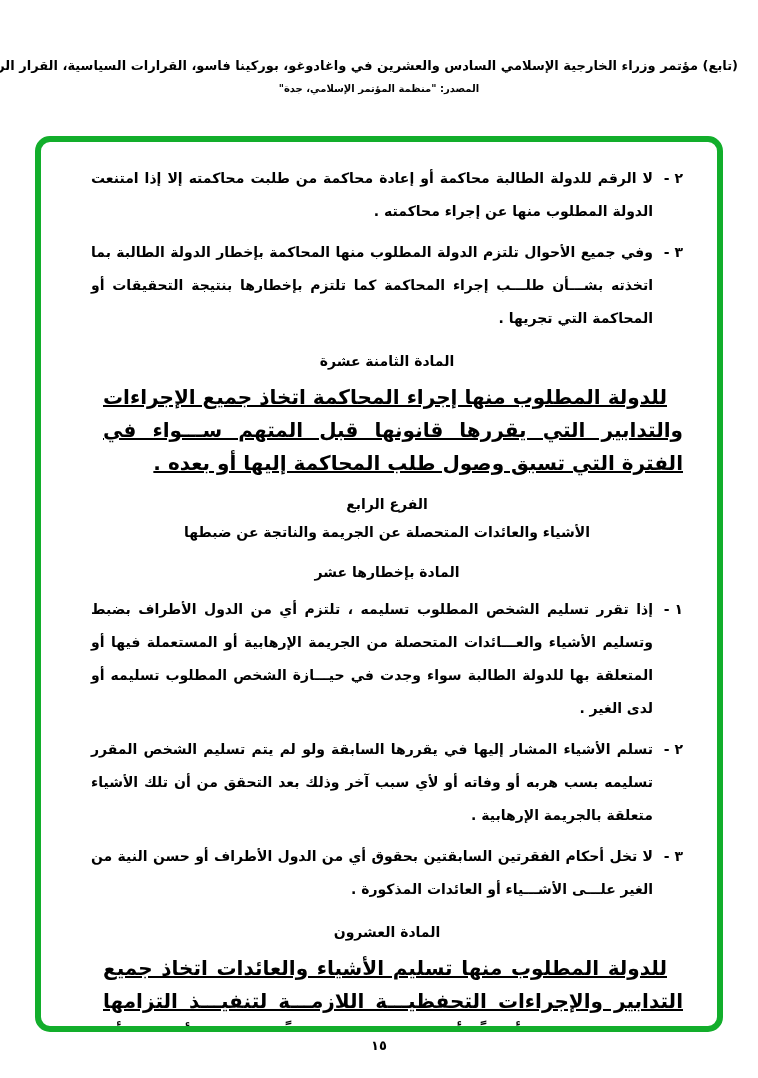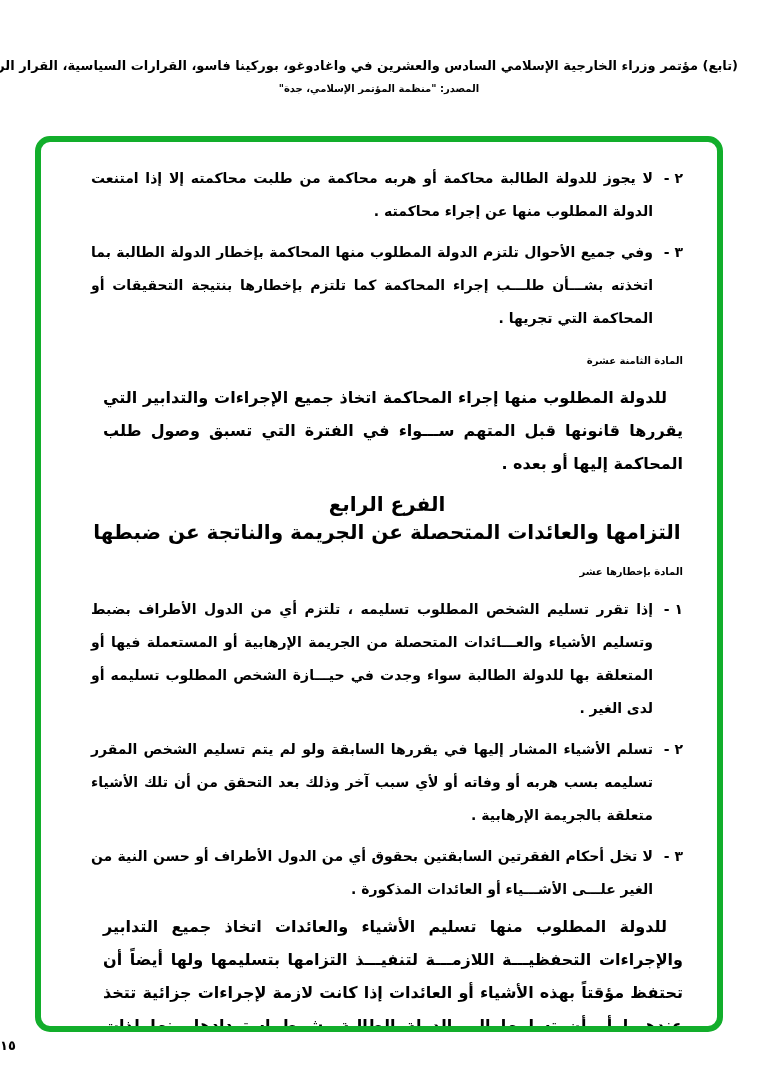--- a/index.html
+++ b/index.html
@@ -18,72 +18,73 @@
   
   .frame{
     position:absolute;top:136px;left:35px;width:688px;height:896px;
     box-sizing:border-box;border:6px solid #12AE2B;border-radius:15px;
     padding:12px 34px 0 50px;overflow:hidden;
   }
 
   .num-item{display:flex;margin-top:8px;font-size:14px;line-height:33px;}
   .num-item .marker{flex:0 0 30px;text-align:right;}
   .num-item .itext{flex:1;text-align:justify;}
-  .para{font-size:16px;line-height:33px;text-align:justify;text-indent:16px;margin:4px 0 0 12px;}
-  .heading{font-size:10px;line-height:26px;margin:13px 0 7px 0;}
-  .part-block{text-align:center;font-size:20px;line-height:28px;margin:10px 0 4px 0;}
+  .para{font-size:20px;line-height:33px;text-align:justify;text-indent:16px;margin:4px 0 0 12px;text-decoration:underline;}
+  .heading{text-align:center;font-size:14px;line-height:26px;margin:13px 0 7px 0;}
+  .part-block{text-align:center;font-size:14px;line-height:28px;margin:10px 0 4px 0;}
 
-  .page-number{position:absolute;top:1038px;left:0;right:0;text-align:left;font-size:13px;}
+  .page-number{position:absolute;top:1038px;left:0;right:0;text-align:center;font-size:13px;}
 </style>
 </head>
 <body>
 
 <div class="page">
 
   <div class="doc-header">
     <div class="hdr1">(تابع) مؤتمر وزراء الخارجية الإسلامي السادس والعشرين في واغادوغو، بوركينا فاسو، القرارات السياسية، القرار الرقم ٢٦/٥٩-س</div>
     <div class="hdr2">المصدر:  "منظمة المؤتمر الإسلامي، جدة"</div>
   </div>
 
   <div class="frame">
 
     <div class="num-item">
       <span class="marker">٢ -</span>
-      <div class="itext">لا يجوز للدولة الطالبة محاكمة أو هربه محاكمة من طلبت محاكمته إلا إذا امتنعت الدولة المطلوب منها عن إجراء محاكمته .</div>
+      <div class="itext">لا الرقم للدولة الطالبة محاكمة أو إعادة محاكمة من طلبت محاكمته إلا إذا امتنعت الدولة المطلوب منها عن إجراء محاكمته .</div>
     </div>
 
     <div class="num-item">
       <span class="marker">٣ -</span>
       <div class="itext">وفي جميع الأحوال تلتزم الدولة المطلوب منها المحاكمة بإخطار الدولة الطالبة بما اتخذته بشـــأن طلـــب إجراء المحاكمة كما تلتزم بإخطارها بنتيجة التحقيقات أو المحاكمة التي تجريها .</div>
     </div>
 
     <div class="heading">المادة الثامنة عشرة</div>
     <div class="para">للدولة المطلوب منها إجراء المحاكمة اتخاذ جميع الإجراءات والتدابير التي يقررها قانونها قبل المتهم ســـواء في الفترة التي تسبق وصول طلب المحاكمة إليها أو بعده .</div>
 
     <div class="part-block">
       <div>الفرع الرابع</div>
-      <div>التزامها والعائدات المتحصلة عن الجريمة والناتجة عن ضبطها</div>
+      <div>الأشياء والعائدات المتحصلة عن الجريمة والناتجة عن ضبطها</div>
     </div>
 
     <div class="heading">المادة بإخطارها عشر</div>
 
     <div class="num-item">
       <span class="marker">١ -</span>
       <div class="itext">إذا تقرر تسليم الشخص المطلوب تسليمه ، تلتزم أي من الدول الأطراف بضبط وتسليم الأشياء والعـــائدات المتحصلة من الجريمة الإرهابية أو المستعملة فيها أو المتعلقة بها للدولة الطالبة سواء وجدت في حيـــازة الشخص المطلوب تسليمه أو لدى الغير .</div>
     </div>
 
     <div class="num-item">
       <span class="marker">٢ -</span>
       <div class="itext">تسلم الأشياء المشار إليها في يقررها السابقة ولو لم يتم تسليم الشخص المقرر تسليمه بسب هربه أو وفاته أو لأي سبب آخر وذلك بعد التحقق من أن تلك الأشياء متعلقة بالجريمة الإرهابية .</div>
     </div>
 
     <div class="num-item">
       <span class="marker">٣ -</span>
       <div class="itext">لا تخل أحكام الفقرتين السابقتين بحقوق أي من الدول الأطراف أو حسن النية من الغير علـــى الأشـــياء أو العائدات المذكورة .</div>
     </div>
 
+    <div class="heading">المادة العشرون</div>
     <div class="para">للدولة المطلوب منها تسليم الأشياء والعائدات اتخاذ جميع التدابير والإجراءات التحفظيـــة اللازمـــة لتنفيـــذ التزامها بتسليمها ولها أيضاً أن تحتفظ مؤقتاً بهذه الأشياء أو العائدات إذا كانت لازمة لإجراءات جزائية تتخذ عندهـــا أو أن تسلمها إلى الدولة الطالبة بشرط استردادها منها لذات السبب .</div>
 
   </div>
 
   <div class="page-number">١٥</div>
 
 </div>
 
 </body></html>

